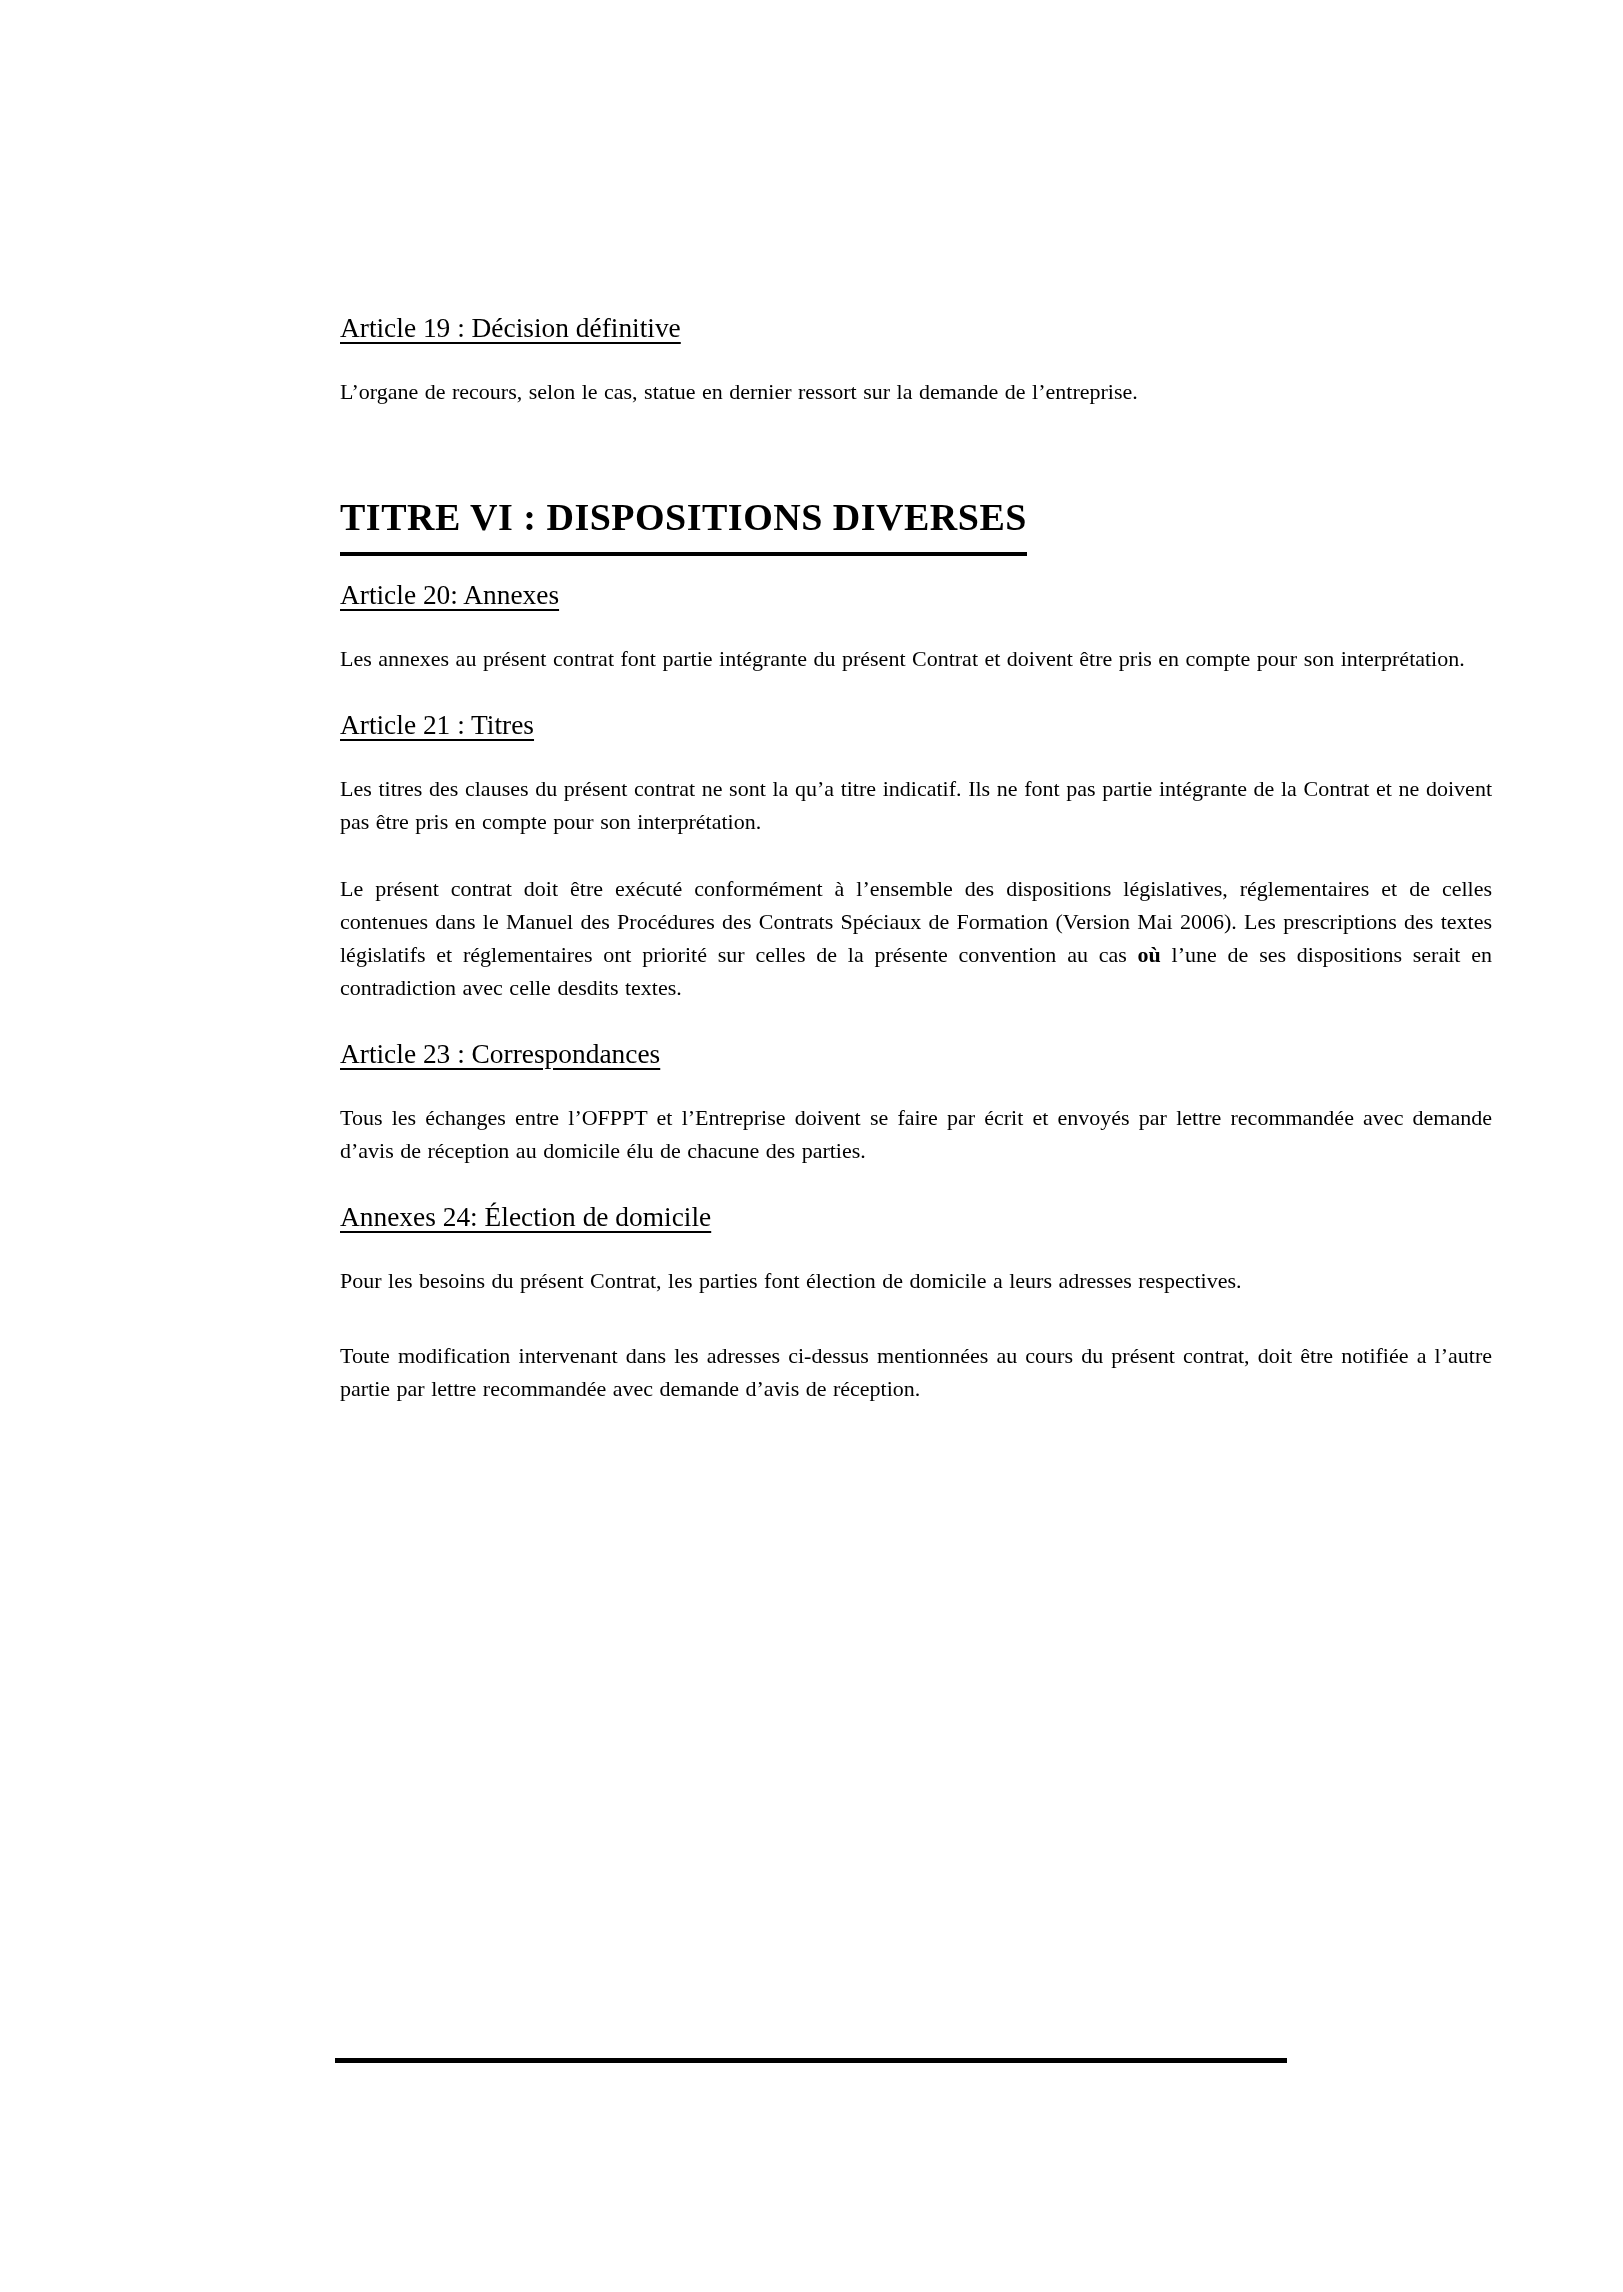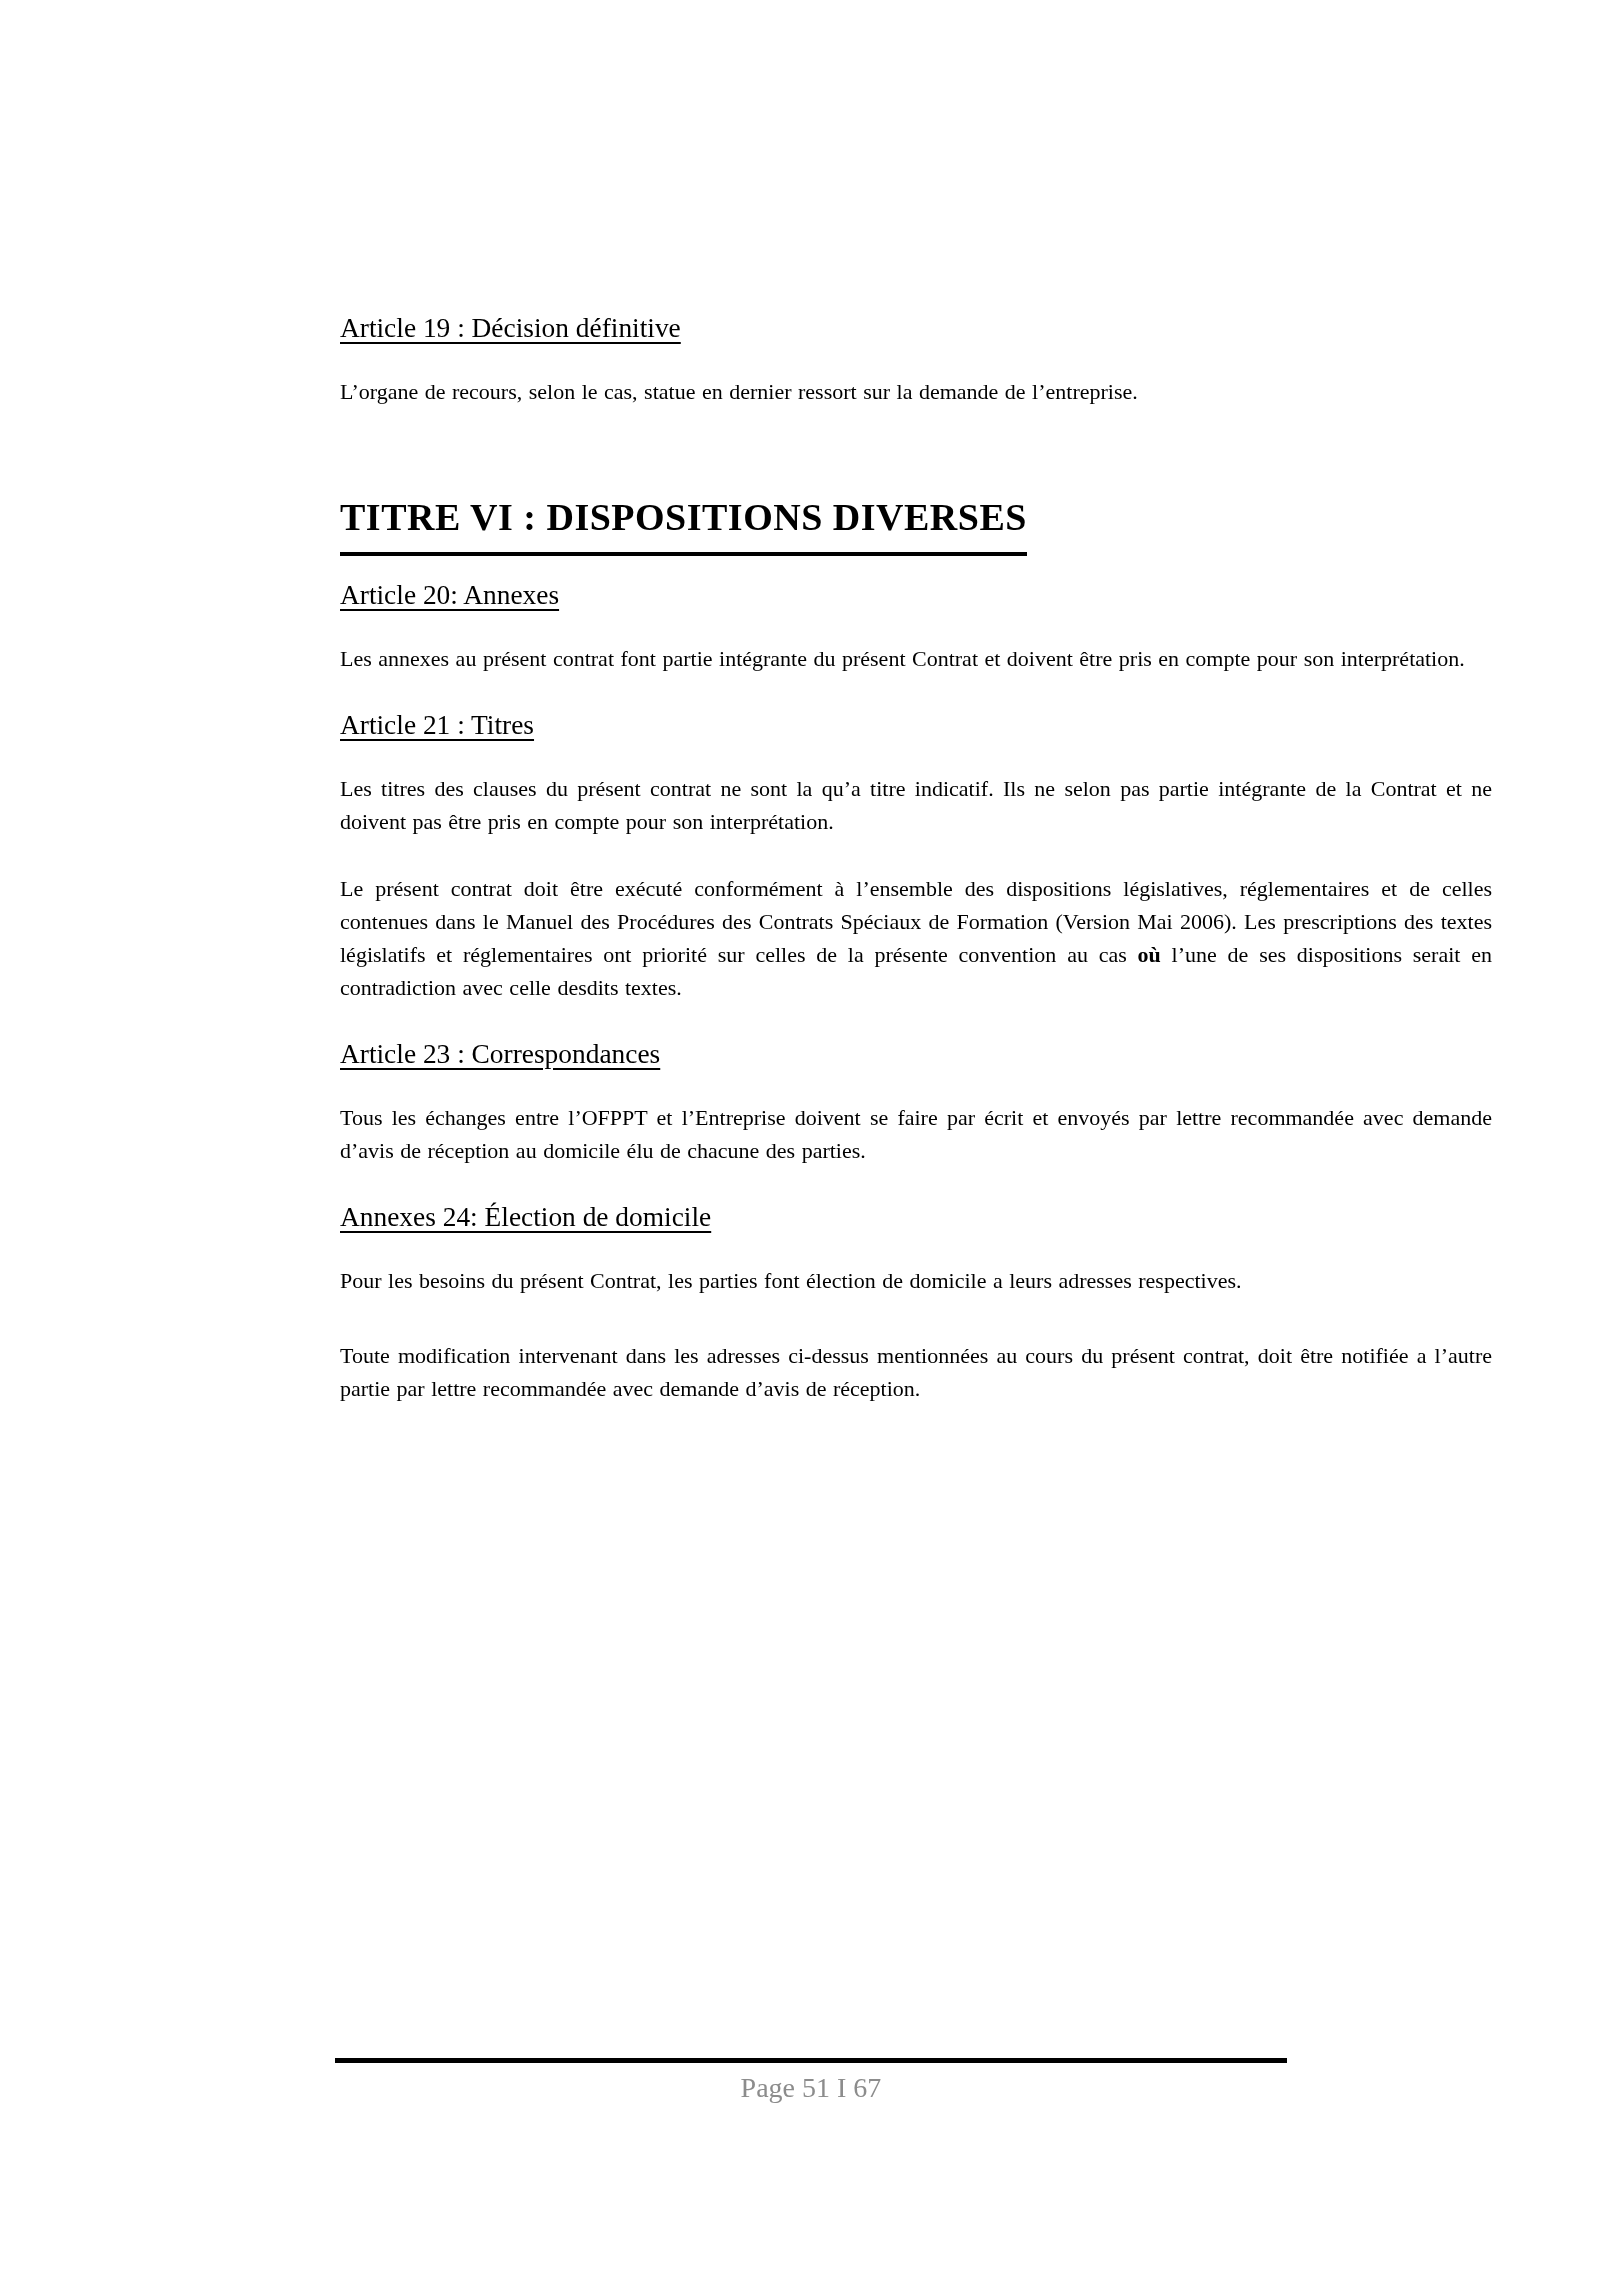--- a/index.html
+++ b/index.html
@@ -81,33 +81,32 @@
     <p class="para">L’organe de recours, selon le cas, statue en dernier ressort sur la demande de l’entreprise.</p>
 
     <h1 class="title-main"><span class="u-thick">TITRE VI : DISPOSITIONS DIVERSES</span></h1>
 
     <h3 class="h-article"><span class="u">Article 20: Annexes</span></h3>
 
     <p class="para">Les annexes au présent contrat font partie intégrante du présent Contrat et doivent être pris en compte pour son interprétation.</p>
 
     <h3 class="h-article"><span class="u">Article 21 : Titres</span></h3>
 
-    <p class="para">Les titres des clauses du présent contrat ne sont la qu’a titre indicatif. Ils ne selon pas partie intégrante de la Contrat et ne doivent pas être pris en compte pour son interprétation.</p>
+    <p class="para">Les titres des clauses du présent contrat ne sont la qu’a titre indicatif. Ils ne font pas partie intégrante de la Contrat et ne doivent pas être pris en compte pour son interprétation.</p>
 
 
     <p class="para"><span>Le présent contrat doit être exécuté conformément à l’ensemble des dispositions législatives, réglementaires et de celles contenues dans le Manuel des Procédures des Contrats Spéciaux de Formation (Version Mai 2006). Les prescriptions des textes législatifs et réglementaires ont priorité sur celles de la présente convention au cas </span><span class="bold-word">où</span><span> l’une de ses dispositions serait en contradiction avec celle desdits textes.</span></p>
 
     <h3 class="h-article"><span class="u">Article 23 : Correspondances</span></h3>
 
     <p class="para">Tous les échanges entre l’OFPPT et l’Entreprise doivent se faire par écrit et envoyés par lettre recommandée avec demande d’avis de réception au domicile élu de chacune des parties.</p>
 
     <h3 class="h-article"><span class="u">Annexes 24: Élection de domicile</span></h3>
 
     <p class="para">Pour les besoins du présent Contrat, les parties font élection de domicile a leurs adresses respectives.</p>
 
     <p class="para mt-lg">Toute modification intervenant dans les adresses ci-dessus mentionnées au cours du présent contrat, doit être notifiée a l’autre partie par lettre recommandée avec demande d’avis de réception.</p>
 
   </main>
 
   <div class="footer-rule"></div>
-  <div class="page-number">Page 51 I 67</div>
 </div>
 
 
 </body></html>

